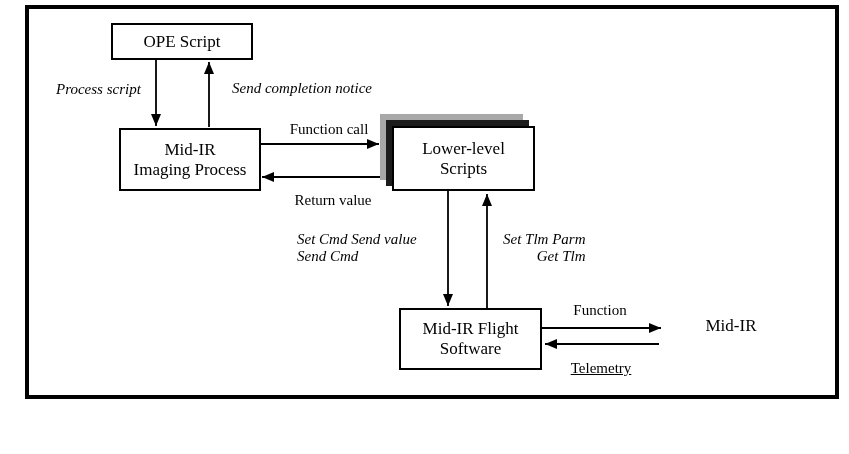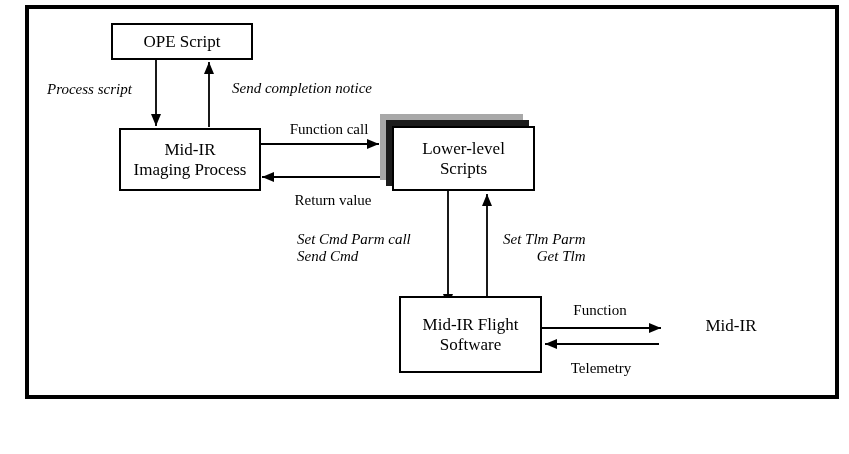--- a/index.html
+++ b/index.html
@@ -17,36 +17,36 @@
   .node{
     position:absolute;box-sizing:border-box;border:2px solid var(--ink,#000);
     background:#fff;display:flex;flex-direction:column;align-items:center;justify-content:center;
     text-align:center;font-size:17px;line-height:20px;
   }
   .node-ope{left:111px;top:23px;width:142px;height:37px;}
   .node-imaging{left:119px;top:128px;width:142px;height:63px;}
   .shadow-gray{position:absolute;left:380px;top:114px;width:143px;height:66px;background:var(--shadow-gray,#a8a8a8);}
   .shadow-black{position:absolute;left:386px;top:120px;width:143px;height:66px;background:var(--shadow-black,#1c1c1c);}
   .node-lower{left:392px;top:126px;width:143px;height:65px;text-align:center;}
-  .node-flight{left:399px;top:296px;width:143px;height:77px;}
+  .node-flight{left:399px;top:308px;width:143px;height:62px;}
   .plain-node{
     position:absolute;text-align:center;font-size:17px;line-height:20px;
   }
   .node-hardware{left:656px;top:316px;width:150px;}
   .edge-label{position:absolute;font-size:15px;line-height:16.5px;white-space:nowrap;}
   .italic{font-style:italic;}
   .centered{transform:translateX(-50%);}
-  .lbl-process{left:47px;top:81px;}
+  .lbl-process{left:56px;top:81px;}
   .lbl-completion{left:232px;top:80px;text-align:center;}
   .lbl-function{left:329px;top:121px;}
   .lbl-return{left:333px;top:192px;}
   .lbl-setcmd{left:297px;top:231px;}
   .lbl-settlm{left:503px;top:231px;text-align:right;}
   .lbl-command{left:600px;top:302px;}
-  .lbl-telemetry{left:601px;top:360px;}
+  .lbl-telemetry{left:601px;top:360px;text-decoration:underline;}
   .caption{
     position:absolute;left:28px;top:426px;width:812px;
     font-size:16px;line-height:19px;letter-spacing:-0.2px;white-space:nowrap;
   }
 </style>
 </head>
 <body>
 
 <div class="stage">
 
@@ -97,21 +97,21 @@
 
   <div class="edge-label italic lbl-process">Process script</div>
 
   <div class="edge-label italic lbl-completion">Send completion notice</div>
 
   <div class="edge-label centered lbl-function">Function call</div>
 
   <div class="edge-label centered lbl-return">Return value</div>
 
   <div class="edge-label italic lbl-setcmd">
-    <div>Set Cmd Parm call</div>
+    <div>Set Cmd Send value</div>
     <div>Send Cmd</div>
   </div>
 
   <div class="edge-label italic lbl-settlm">
     <div>Set Tlm Parm</div>
     <div>Get Tlm</div>
   </div>
 
   <div class="edge-label centered lbl-command">Function</div>
 

